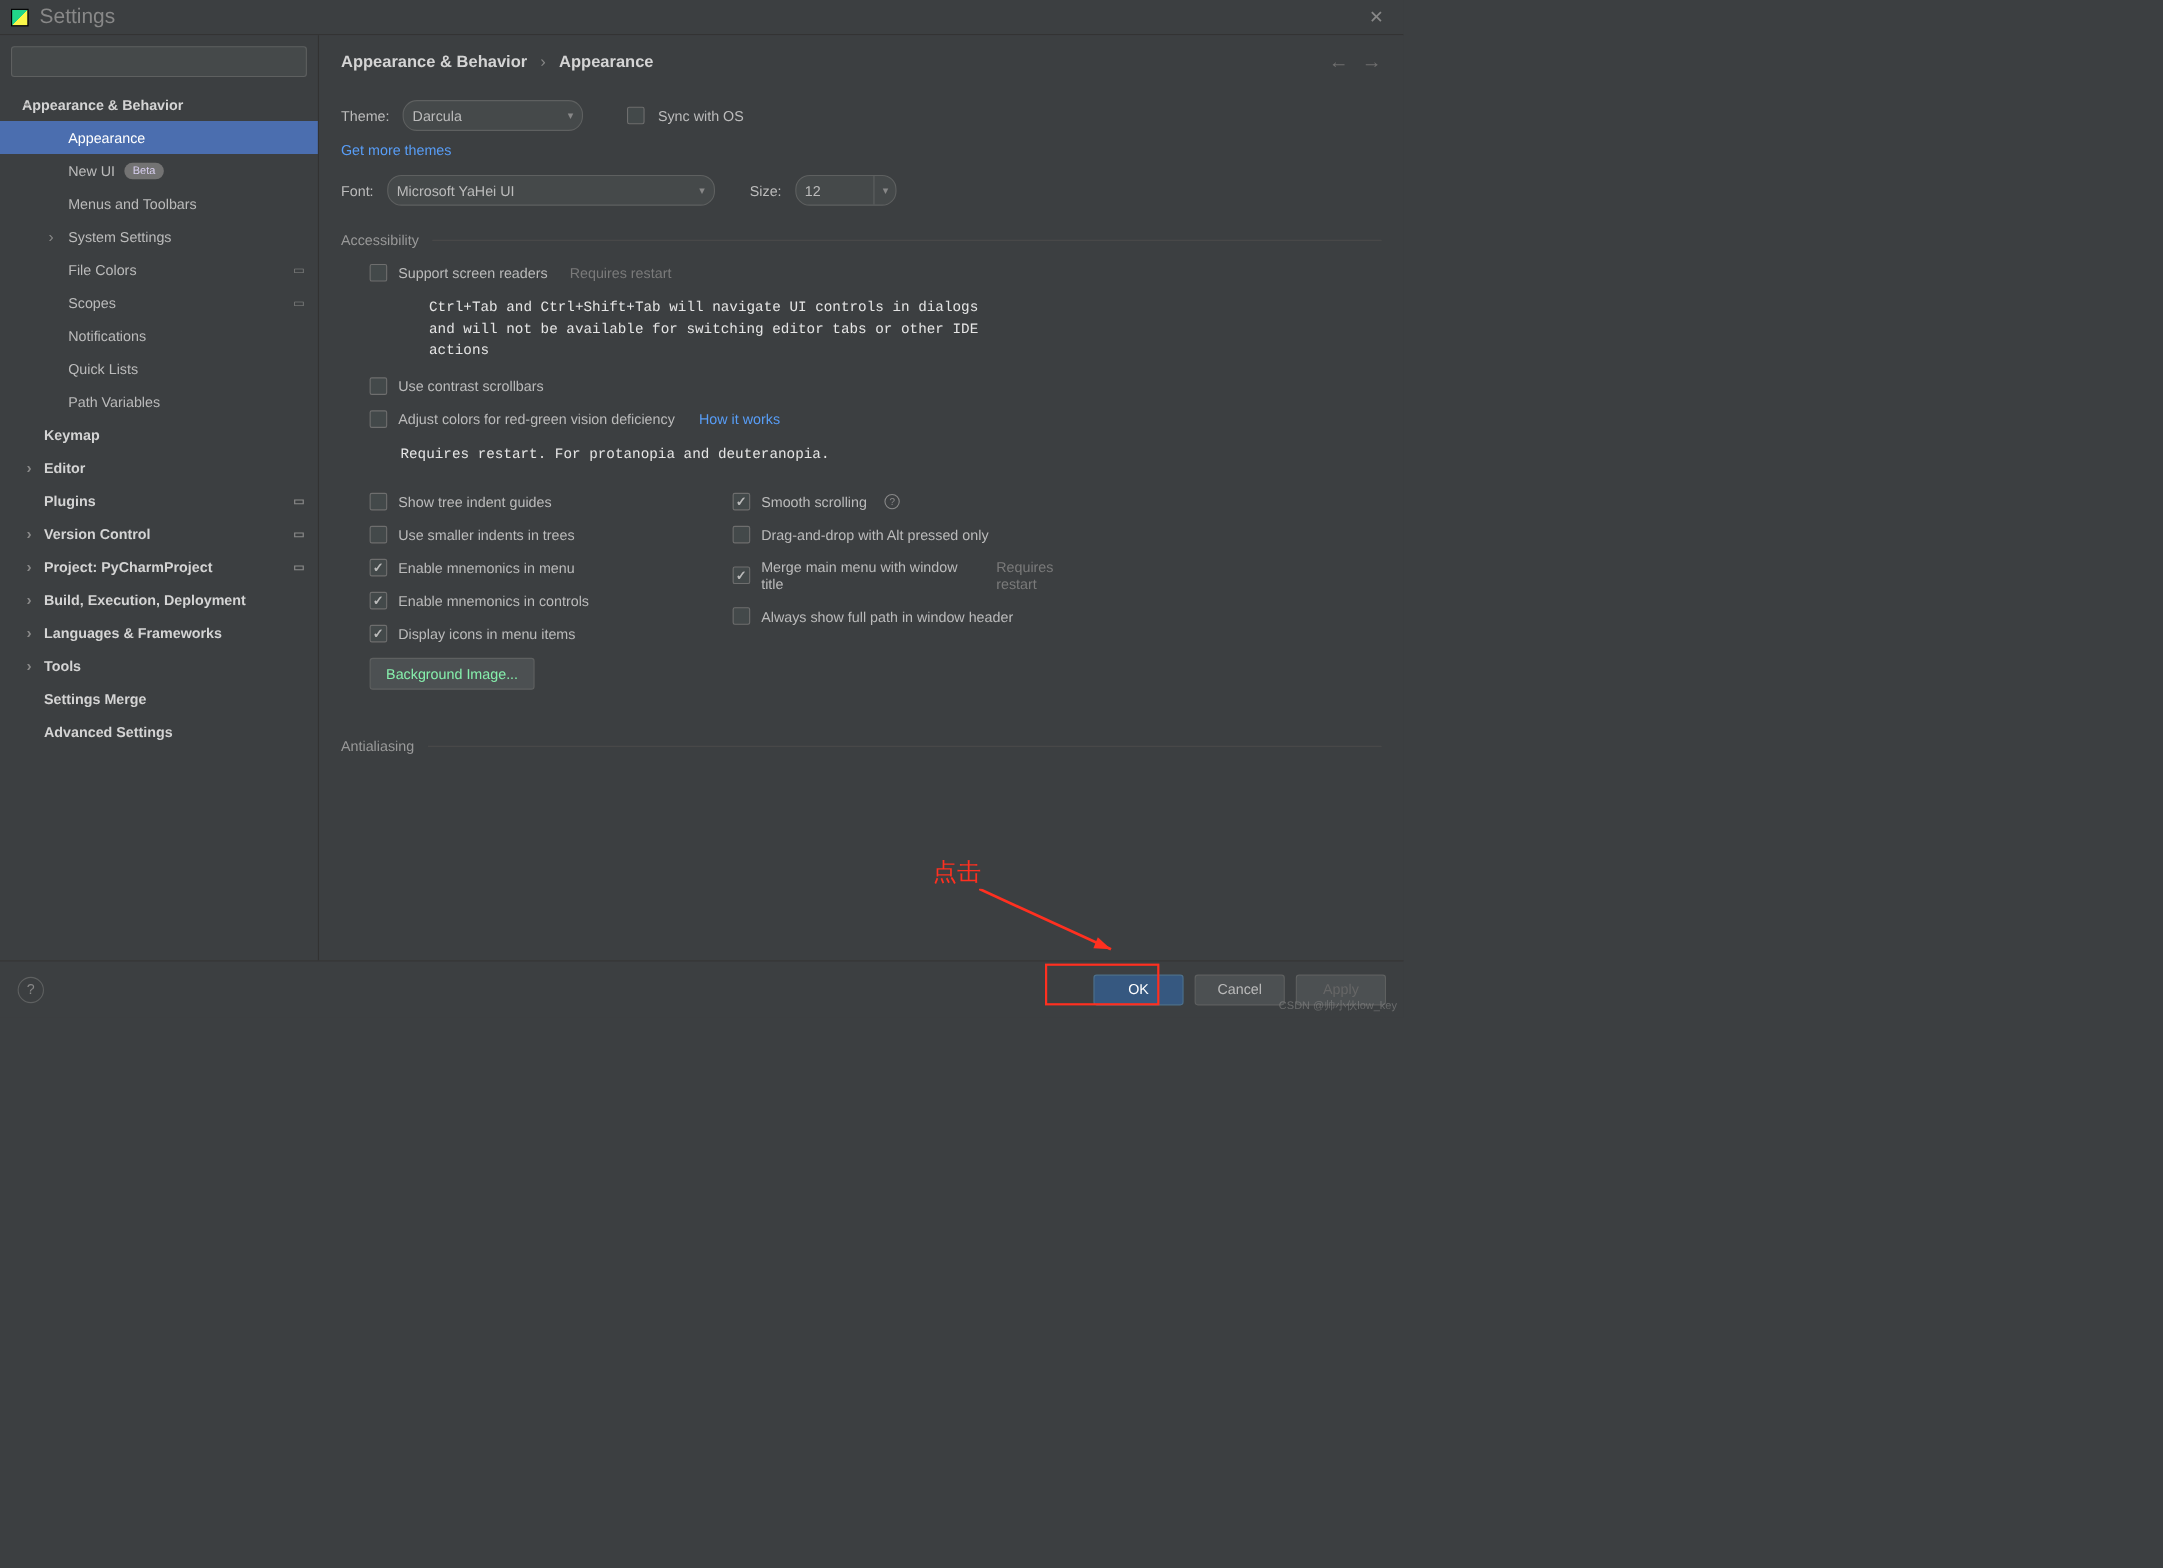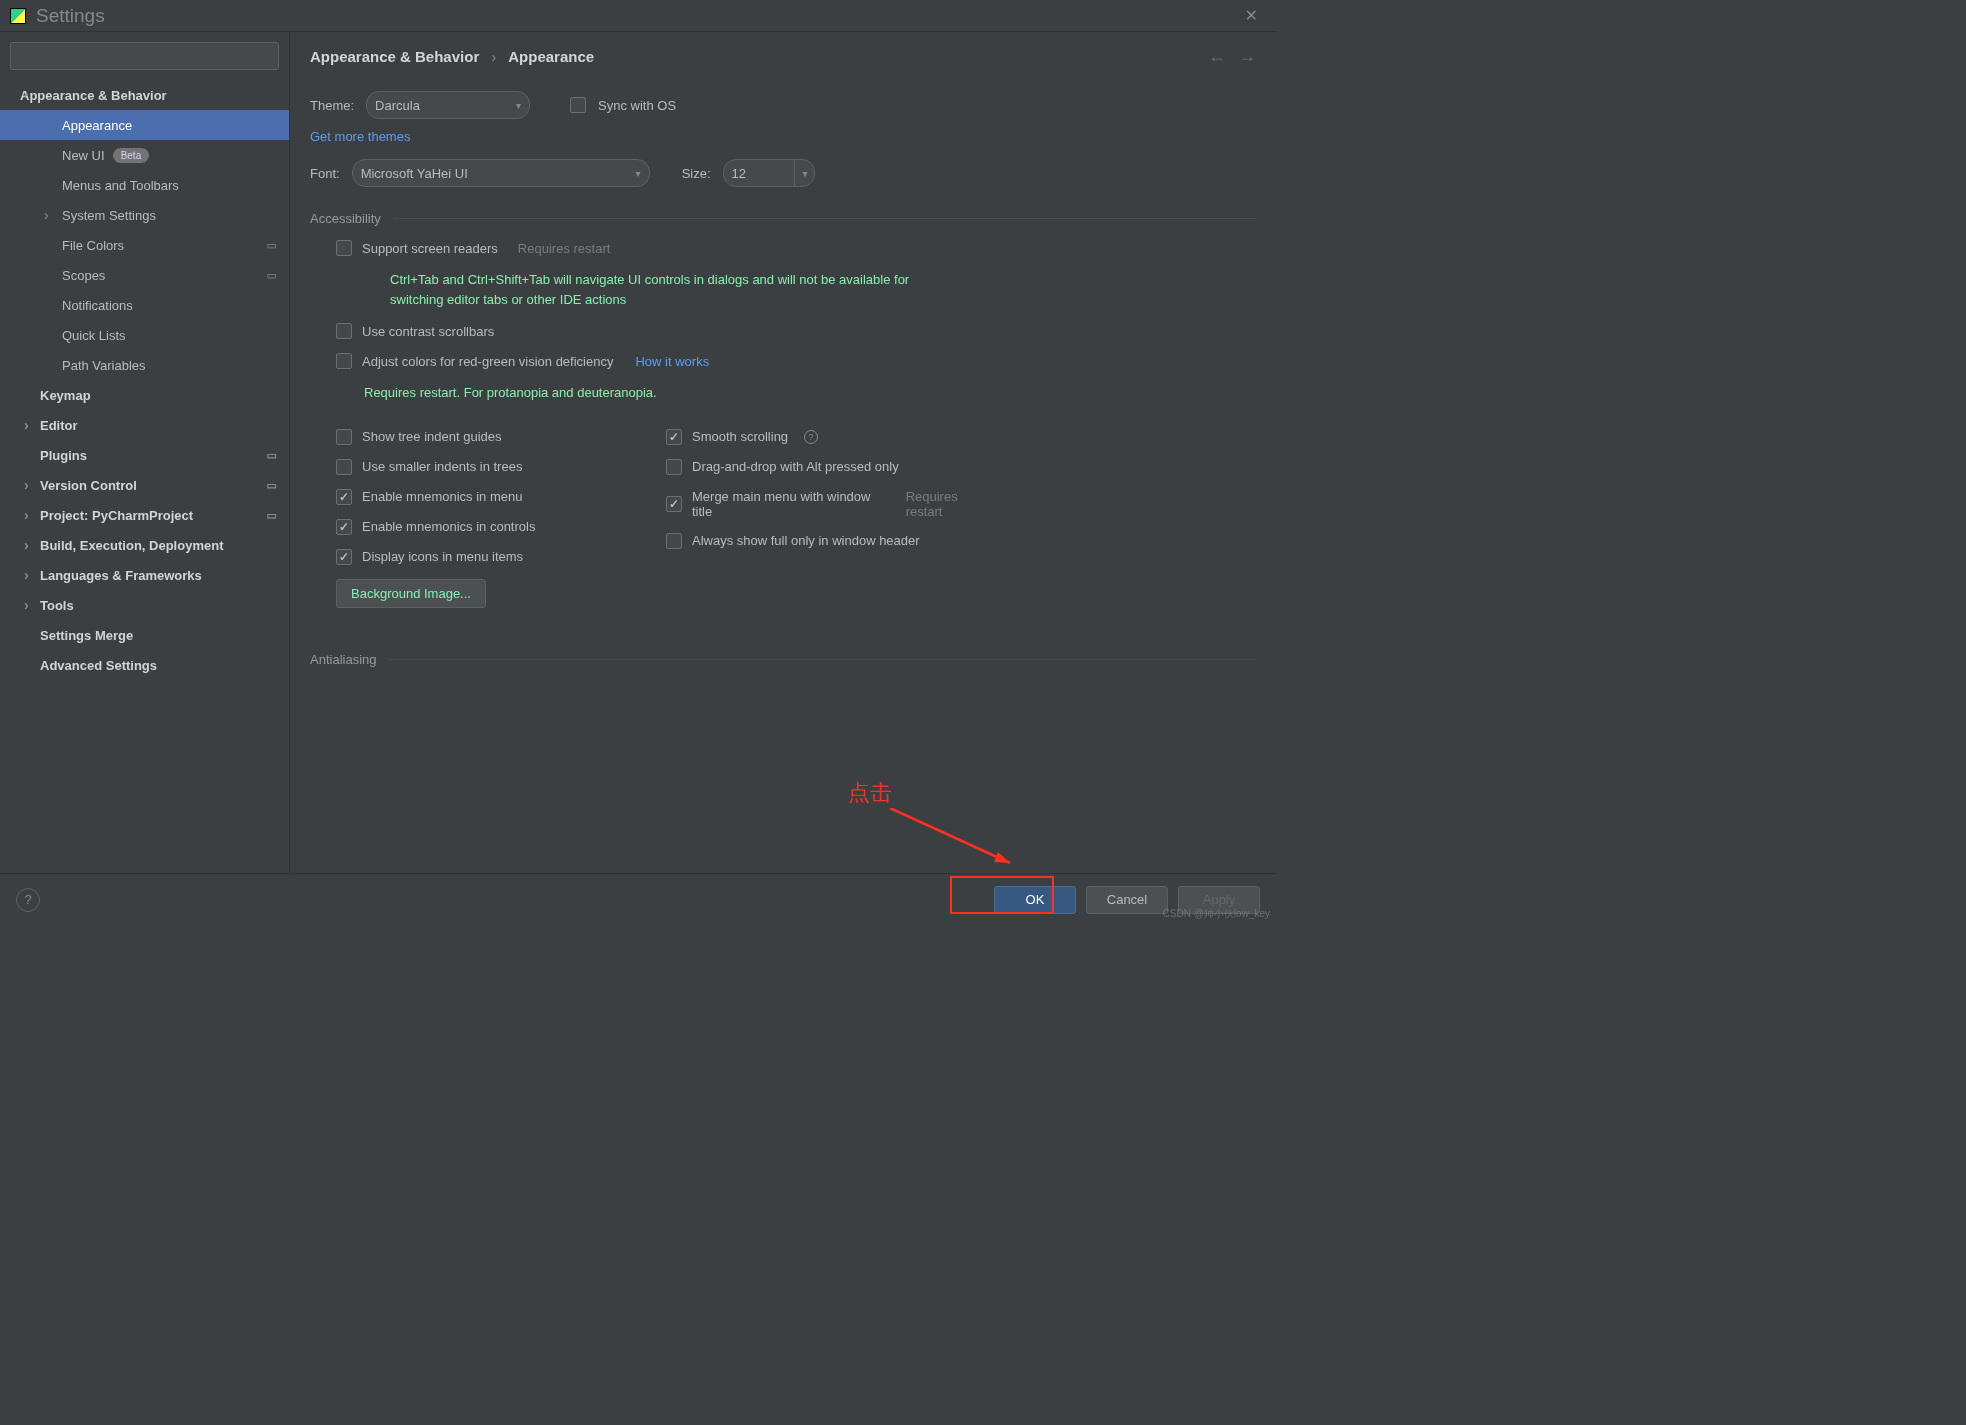--- a/index.html
+++ b/index.html
@@ -41,21 +41,21 @@
 .combo.split { padding-right:28px; }
 .combo.split::after { border-left:1px solid #5e6060; padding-left:8px; right:6px; height:100%; display:flex; align-items:center; }
 .checkbox { width:16px; height:16px; border:1px solid #6e6e6e; border-radius:2px; background:#43494a; display:inline-flex; align-items:center; justify-content:center; cursor:pointer; flex-shrink:0; }
 .checkbox.checked { background:#43494a; }
 .checkbox.checked::after { content:"✓"; color:#bbb; font-size:12px; font-weight:bold; }
 .link { color:#589df6; cursor:pointer; }
 .section-title { color:#999; margin:24px 0 4px 0; display:flex; align-items:center; gap:12px; }
 .section-title::after { content:""; flex:1; height:1px; background:#4a4a4a; }
 .indent { padding-left:26px; }
 .hint { color:#7a7a7a; }
-.sub-hint { color:#86efac; margin:4px 0 12px 54px; max-width:530px; line-height:1.5; }
+.sub-hint { color:#e5e5e5; margin:4px 0 12px 54px; max-width:530px; line-height:1.5;font-family:Liberation Mono, monospace; }
 .two-col { display:flex; }
 .col { flex:0 0 330px; }
 .opt-row { display:flex; align-items:center; gap:10px; margin:14px 0; }
 .btn-small { background:#4c5052; border:1px solid #5e6060; border-radius:3px; padding:6px 14px; color:#86efac; cursor:pointer; }
 .footer { height:52px; border-top:1px solid #323232; display:flex; align-items:center; padding:0 16px; background:#3c3f41; }
 .help-icon { width:24px; height:24px; border:1px solid #5e6060; border-radius:50%; display:flex; align-items:center; justify-content:center; color:#888; cursor:pointer; }
 .footer-btns { margin-left:auto; display:flex; gap:10px; }
 .btn { min-width:82px; height:28px; border:1px solid #5e6060; border-radius:3px; background:#4c5052; color:#bbb; cursor:pointer; display:flex; align-items:center; justify-content:center; }
 .btn.primary { background:#365880; border-color:#4c708c; color:#fff; }
 .btn.disabled { color:#666; }
@@ -247,21 +247,21 @@
               <span class="checkbox"></span>
               <span>Drag-and-drop with Alt pressed only</span>
             </div>
           <div class="opt-row">
               <span class="checkbox checked"></span>
               <span>Merge main menu with window title</span>
               <span class="hint" style="margin-left:6px">Requires restart</span>
             </div>
           <div class="opt-row">
               <span class="checkbox"></span>
-              <span>Always show full only in window header</span>
+              <span>Always show full path in window header</span>
             </div>
         </div>
       </div>
 
       <div class="section-title" style="margin-top:30px">Antialiasing</div>
     </div>
   </div>
 </div>
 
 <div class="footer">

